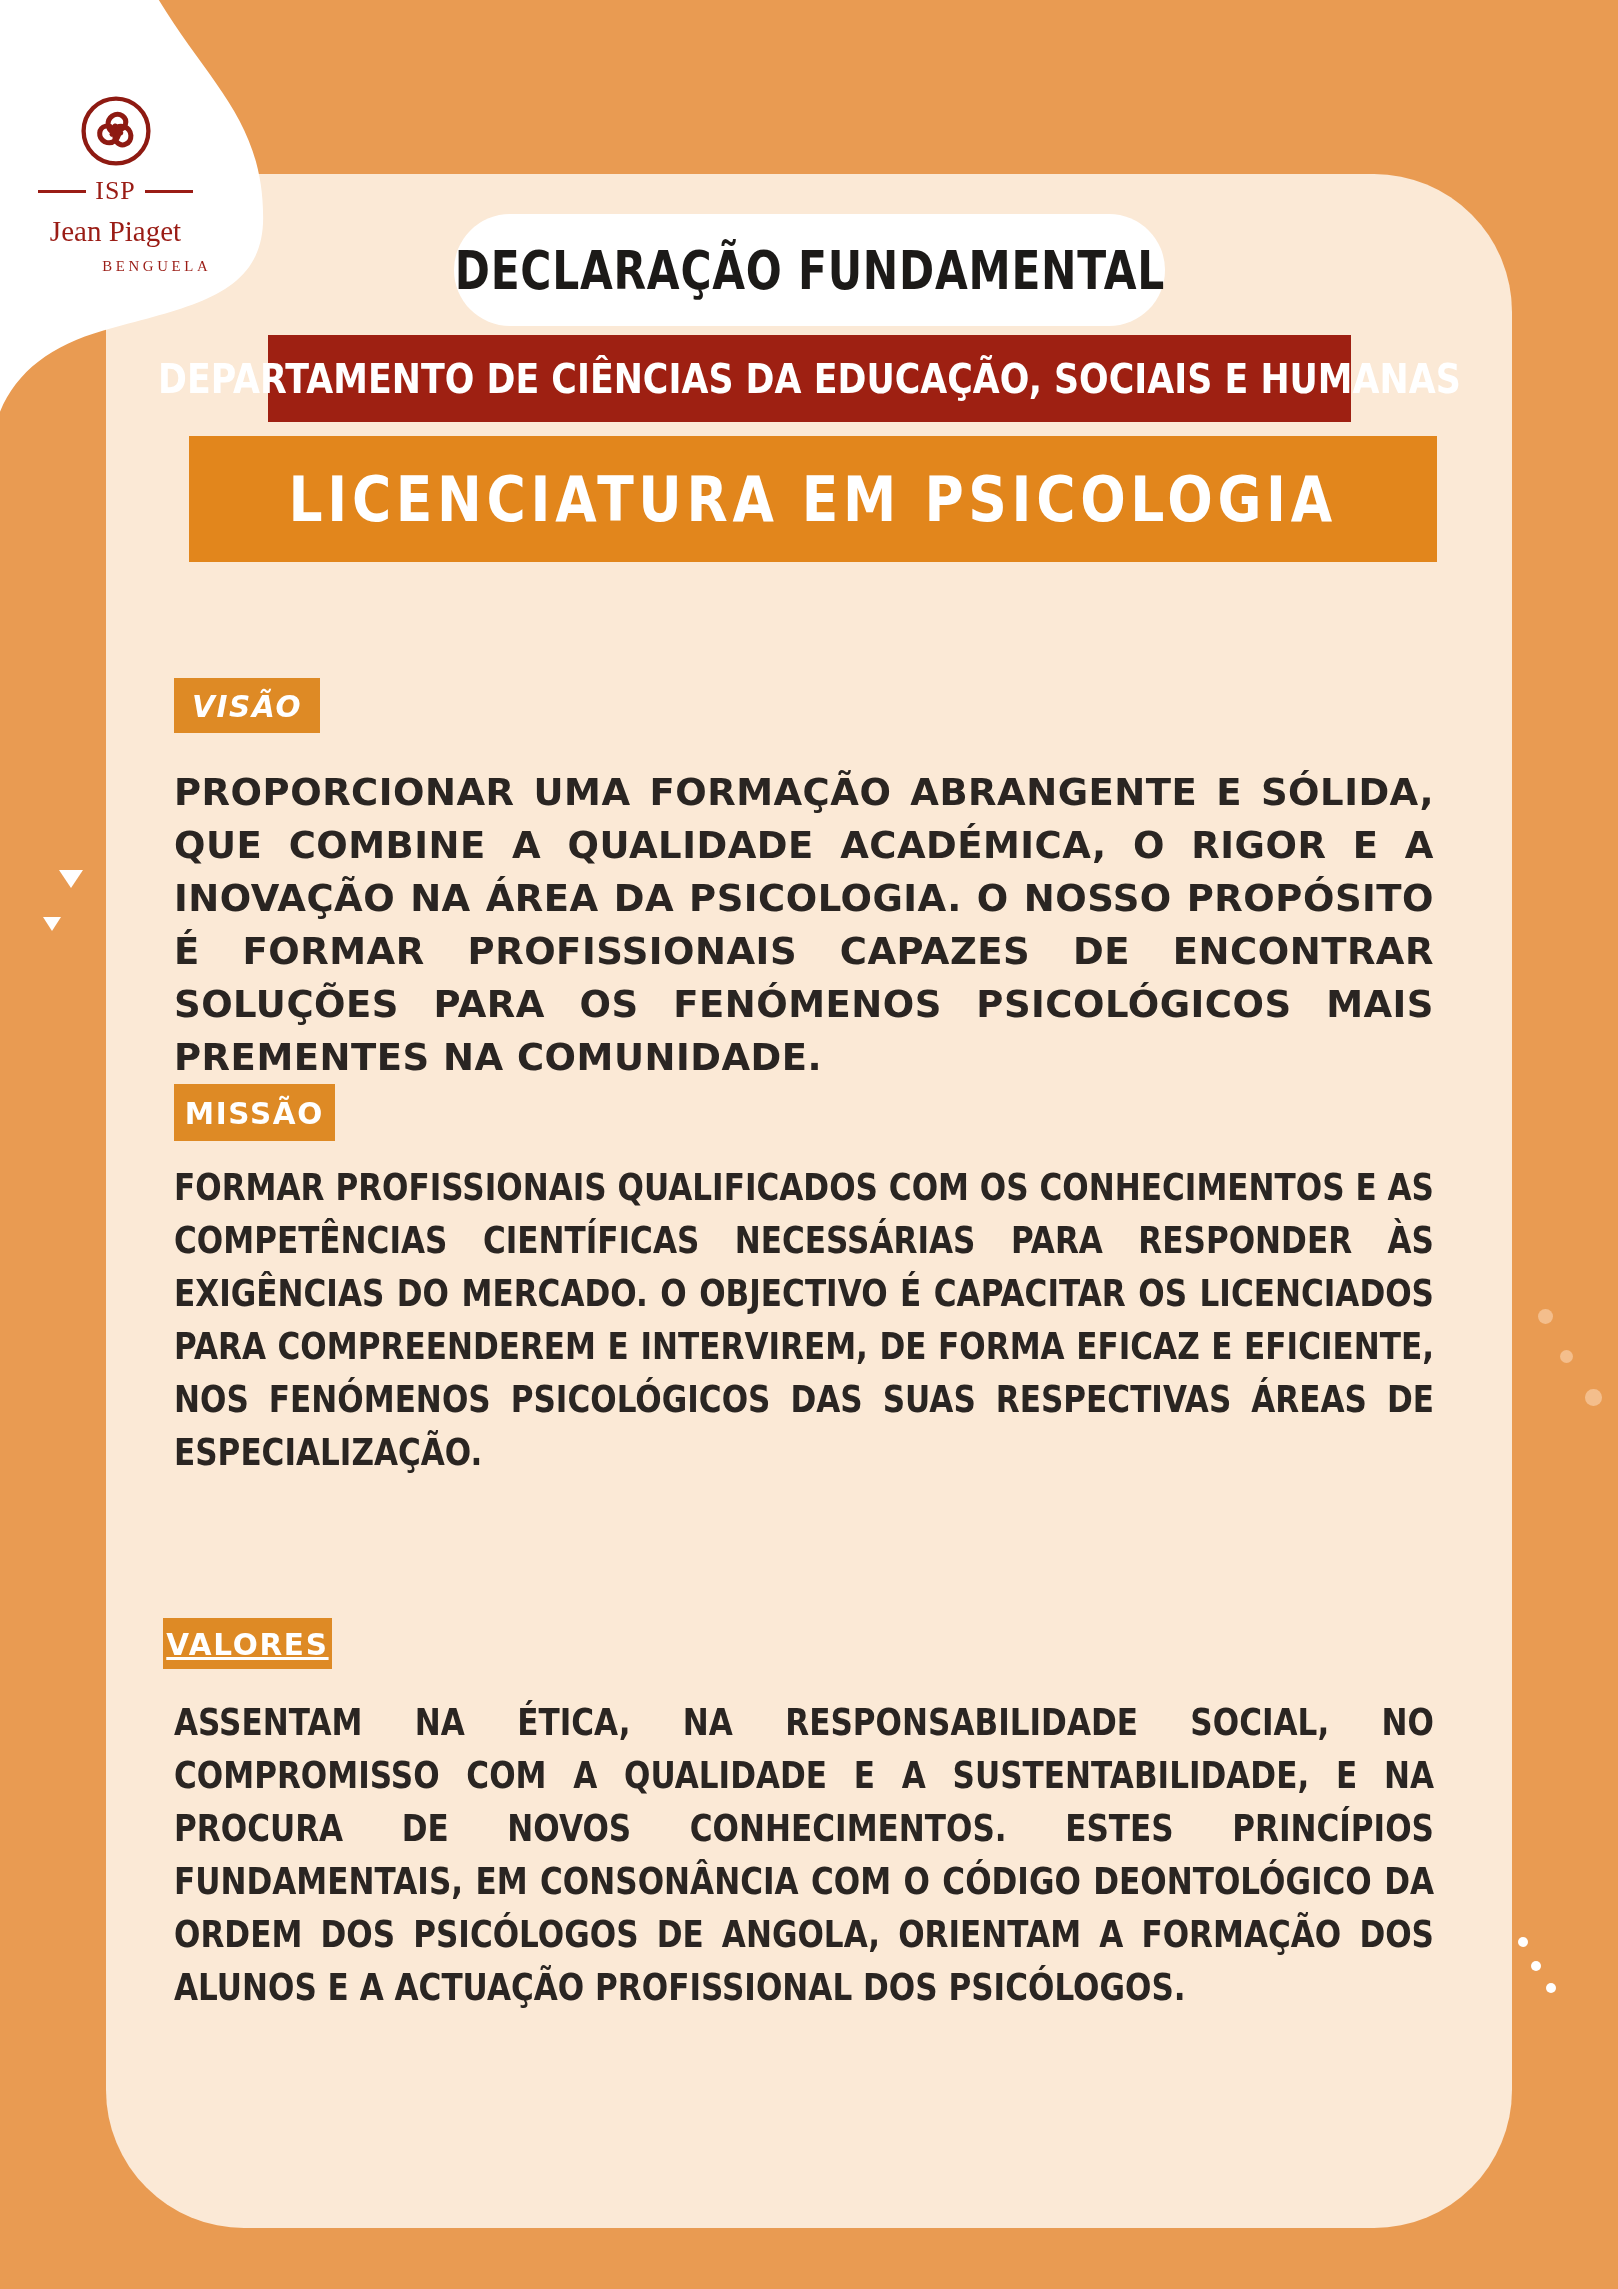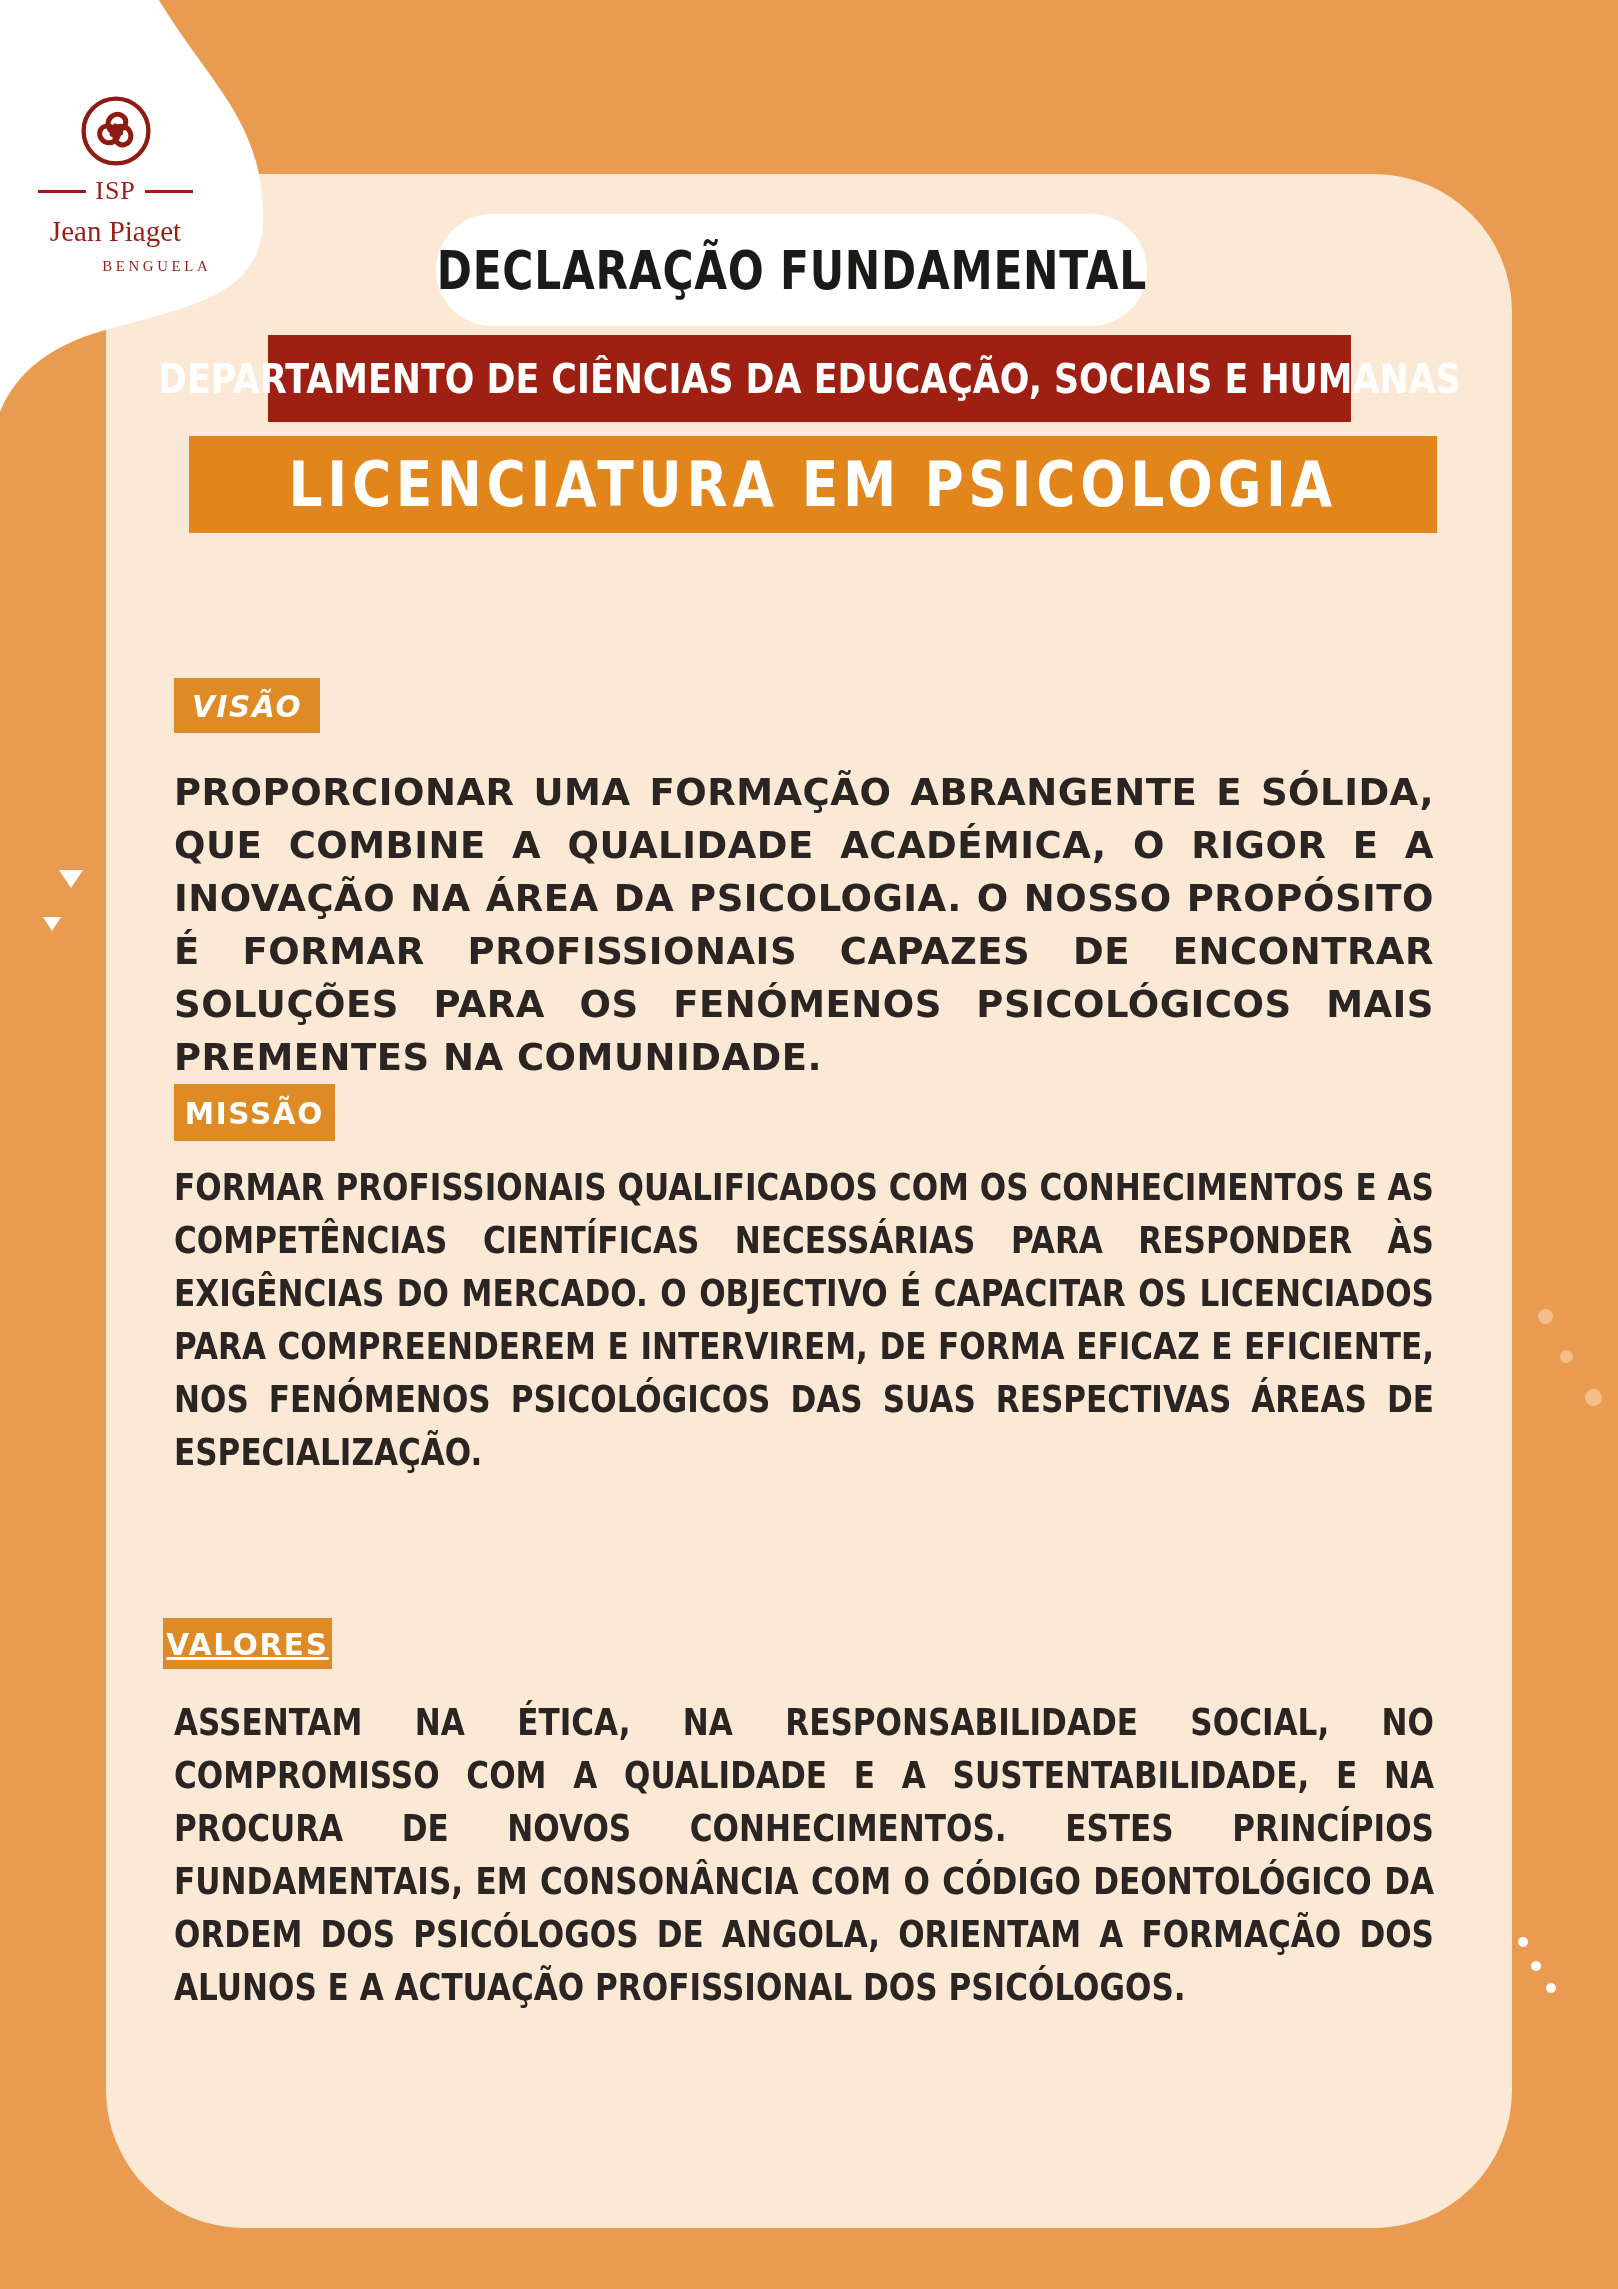--- a/index.html
+++ b/index.html
@@ -21,34 +21,34 @@
   
   .logo{position:absolute;left:14px;top:95px;width:203px;text-align:center;color:var(--brand-red,#9A1C15);}
   .logo-icon{display:block;margin:0 auto;width:72px;height:72px;}
   .isp-row{display:flex;align-items:center;justify-content:center;gap:9.2px;margin-top:9.2px;}
   .isp-row .rule{flex:0 0 48px;height:2.8px;background:var(--brand-red,#9A1C15);}
   .isp-abbr{font-family:"Liberation Serif","DejaVu Serif",serif;font-size:26px;letter-spacing:0.9px;}
   .logo-name{font-family:"Liberation Serif","DejaVu Serif",serif;font-size:29px;line-height:46px;margin-top:1.8px;}
   .logo-loc{font-family:"Liberation Serif","DejaVu Serif",serif;font-size:14.8px;letter-spacing:3.7px;text-align:right;padding-right:5.5px;margin-top:3.7px;}
   
   .title-pill{
-    position:absolute;left:436px;top:214px;width:711px;height:112px;border-radius:56px;
+    position:absolute;left:454px;top:214px;width:711px;height:112px;border-radius:56px;
     background:#fff;display:flex;align-items:center;justify-content:center;
   }
   .title-text{font-size:53px;font-weight:800;color:var(--title-ink,#1C1A18);
     transform:scaleX(0.8);white-space:nowrap;letter-spacing:0.9px;}
   
   .dept-banner{
     position:absolute;left:268px;top:335px;width:1083px;height:87px;
     background:var(--red,#9E2012);display:flex;align-items:center;justify-content:center;
   }
   .dept-text{font-size:41px;font-weight:700;color:#fff;transform:scaleX(0.85);white-space:nowrap;}
   
   .prog-banner{
-    position:absolute;left:189px;top:436px;width:1248px;height:97px;
+    position:absolute;left:189px;top:436px;width:1248px;height:126px;
     background:var(--banner-orange,#E2861C);display:flex;align-items:center;justify-content:center;
   }
   .prog-text{font-size:63px;font-weight:800;color:#fff;letter-spacing:5.5px;transform:scaleX(0.85);white-space:nowrap;}
   
   .badge{
     position:absolute;background:var(--badge-orange,#DE8A25);
     display:flex;align-items:center;justify-content:center;color:#fff;
   }
   .badge span{font-size:31px;font-weight:800;letter-spacing:1.8px;transform:scaleX(0.95);}
   .badge.visao{left:174px;top:678px;width:146px;height:55px;font-style:italic;}

